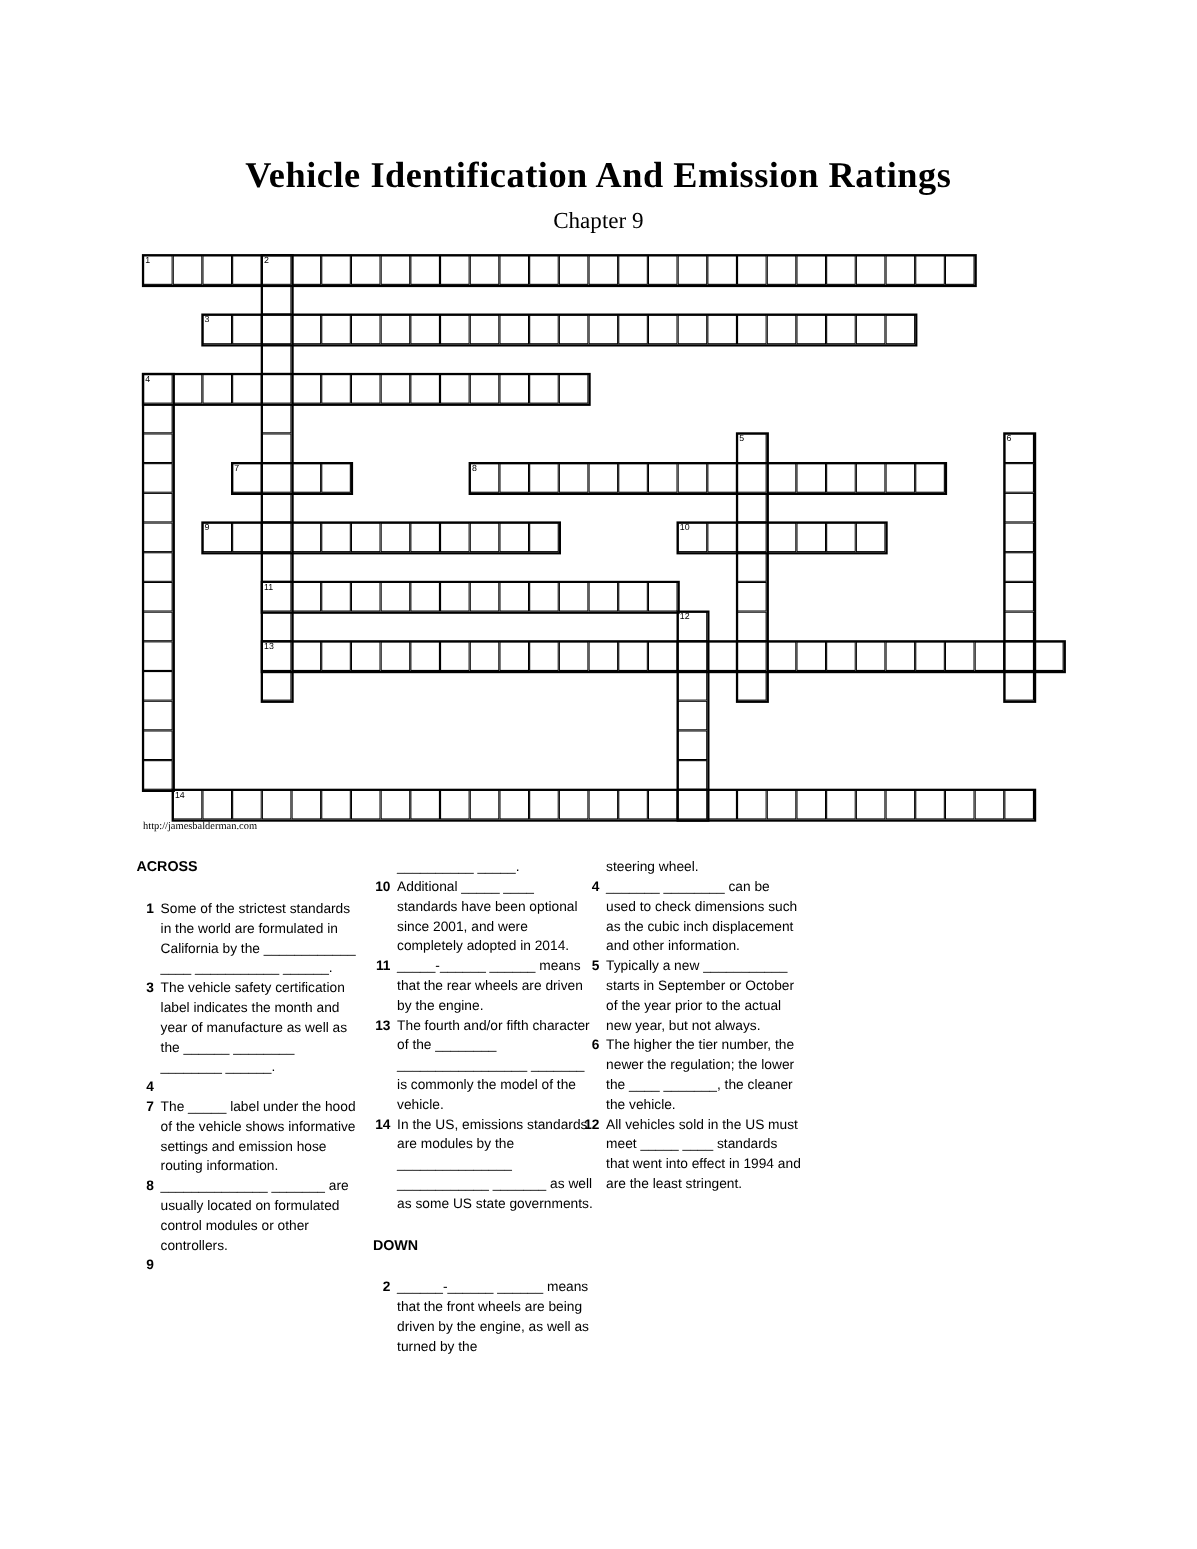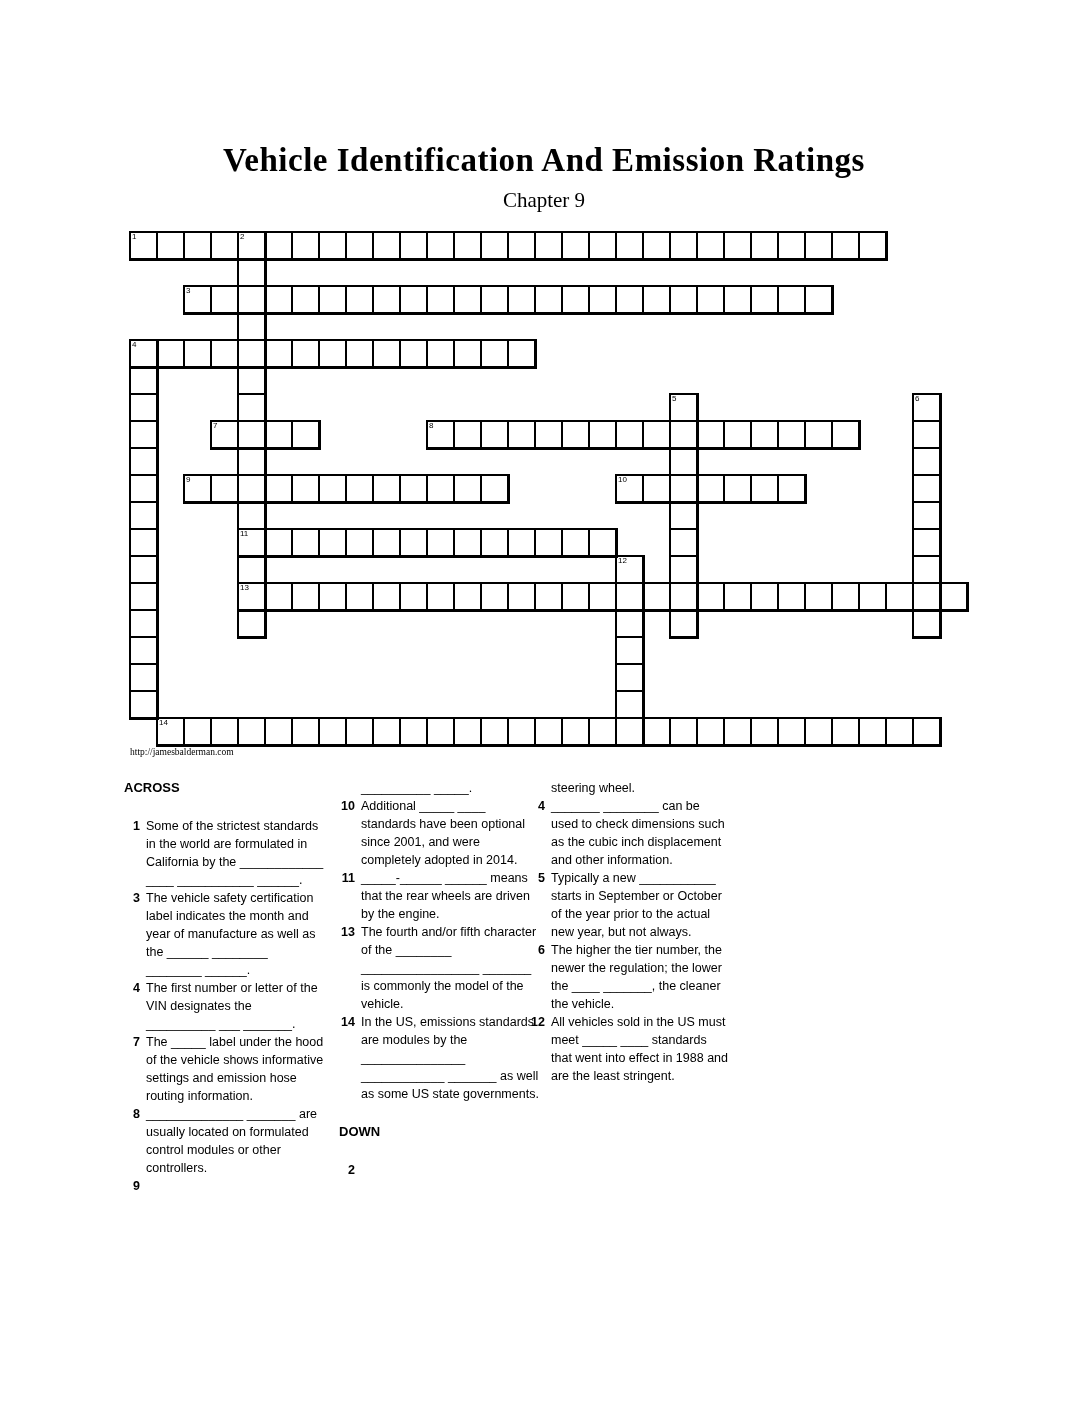--- a/index.html
+++ b/index.html
@@ -330,21 +330,20 @@
     <div class="clue">
       <span class="cnum">1</span>
       <span class="ctext">Some of the strictest standards in the world are formulated in California by the ____________ ____ ___________ ______.</span>
     </div>
     <div class="clue">
       <span class="cnum">3</span>
       <span class="ctext">The vehicle safety certification label indicates the month and year of manufacture as well as the ______ ________ ________ ______.</span>
     </div>
     <div class="clue">
       <span class="cnum">4</span>
-      <span class="ctext">The first number or letter of the VIN designates the __________ ___ _______.</span>
     </div>
     <div class="clue">
       <span class="cnum">7</span>
       <span class="ctext">The _____ label under the hood of the vehicle shows informative settings and emission hose routing information.</span>
     </div>
     <div class="clue">
       <span class="cnum">8</span>
       <span class="ctext">______________ _______ are usually located on formulated control modules or other controllers.</span>
     </div>
     <div class="clue">
@@ -368,20 +367,21 @@
       <span class="cnum">13</span>
       <span class="ctext">The fourth and/or fifth character of the ________ _________________ _______ is commonly the model of the vehicle.</span>
     </div>
     <div class="clue">
       <span class="cnum">14</span>
       <span class="ctext">In the US, emissions standards are modules by the _______________ ____________ _______ as well as some US state governments.</span>
     </div>
     <div class="clue-header mt">DOWN</div>
     <div class="clue">
       <span class="cnum">2</span>
+      <span class="ctext">______-______ ______ means that the front wheels are being driven by the engine, as well as turned by the</span>
     </div>
   </div>
 <div class="clue-col" id="clue-col-3">
     <div class="clue">
       <span class="cnum"></span>
       <span class="ctext">steering wheel.</span>
     </div>
     <div class="clue">
       <span class="cnum">4</span>
       <span class="ctext">_______ ________ can be used to check dimensions such as the cubic inch displacement and other information.</span>
@@ -389,15 +389,15 @@
     <div class="clue">
       <span class="cnum">5</span>
       <span class="ctext">Typically a new ___________ starts in September or October of the year prior to the actual new year, but not always.</span>
     </div>
     <div class="clue">
       <span class="cnum">6</span>
       <span class="ctext">The higher the tier number, the newer the regulation; the lower the ____ _______, the cleaner the vehicle.</span>
     </div>
     <div class="clue">
       <span class="cnum">12</span>
-      <span class="ctext">All vehicles sold in the US must meet _____ ____ standards that went into effect in 1988 and are the least stringent.</span>
+      <span class="ctext">All vehicles sold in the US must meet _____ ____ standards that went into effect in 1994 and are the least stringent.</span>
     </div>
   </div>
 
 </body></html>

